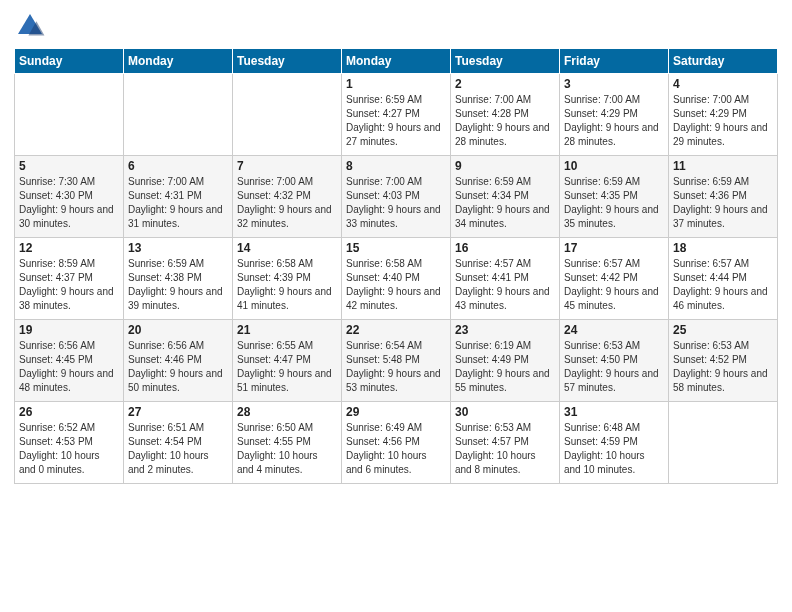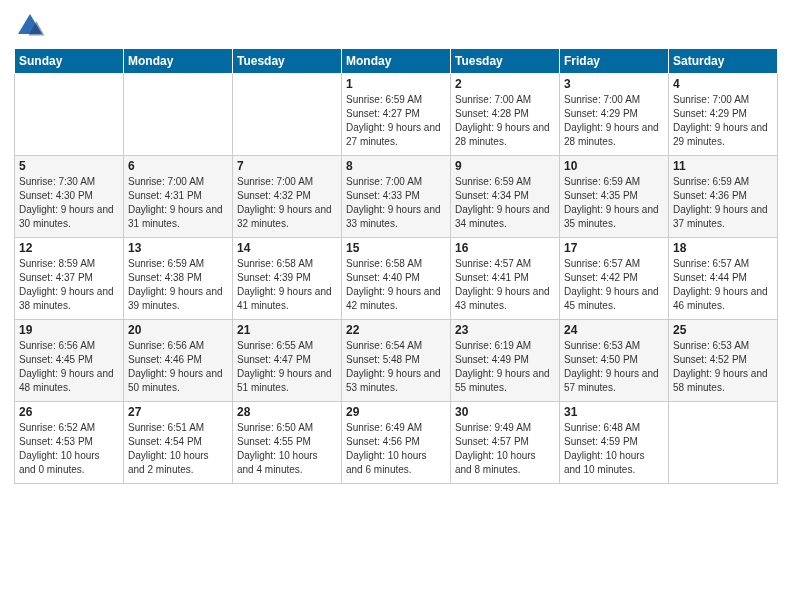--- a/index.html
+++ b/index.html
@@ -177,21 +177,21 @@
           </td>
           <td>
             <div class="day-number">7</div>
             <div class="day-info">Sunrise: 7:00 AM
 Sunset: 4:32 PM
 Daylight: 9 hours and 32 minutes.</div>
           </td>
           <td>
             <div class="day-number">8</div>
             <div class="day-info">Sunrise: 7:00 AM
-Sunset: 4:33 PM
+Sunset: 4:03 PM
 Daylight: 9 hours and 33 minutes.</div>
           </td>
           <td>
             <div class="day-number">9</div>
             <div class="day-info">Sunrise: 6:59 AM
 Sunset: 4:34 PM
 Daylight: 9 hours and 34 minutes.</div>
           </td>
           <td>
             <div class="day-number">10</div>
@@ -314,21 +314,21 @@
 Daylight: 10 hours and 4 minutes.</div>
           </td>
           <td>
             <div class="day-number">29</div>
             <div class="day-info">Sunrise: 6:49 AM
 Sunset: 4:56 PM
 Daylight: 10 hours and 6 minutes.</div>
           </td>
           <td>
             <div class="day-number">30</div>
-            <div class="day-info">Sunrise: 9:49 AM
+            <div class="day-info">Sunrise: 6:53 AM
 Sunset: 4:57 PM
 Daylight: 10 hours and 8 minutes.</div>
           </td>
           <td>
             <div class="day-number">31</div>
             <div class="day-info">Sunrise: 6:48 AM
 Sunset: 4:59 PM
 Daylight: 10 hours and 10 minutes.</div>
           </td>
           <td class="empty-cell"></td>

